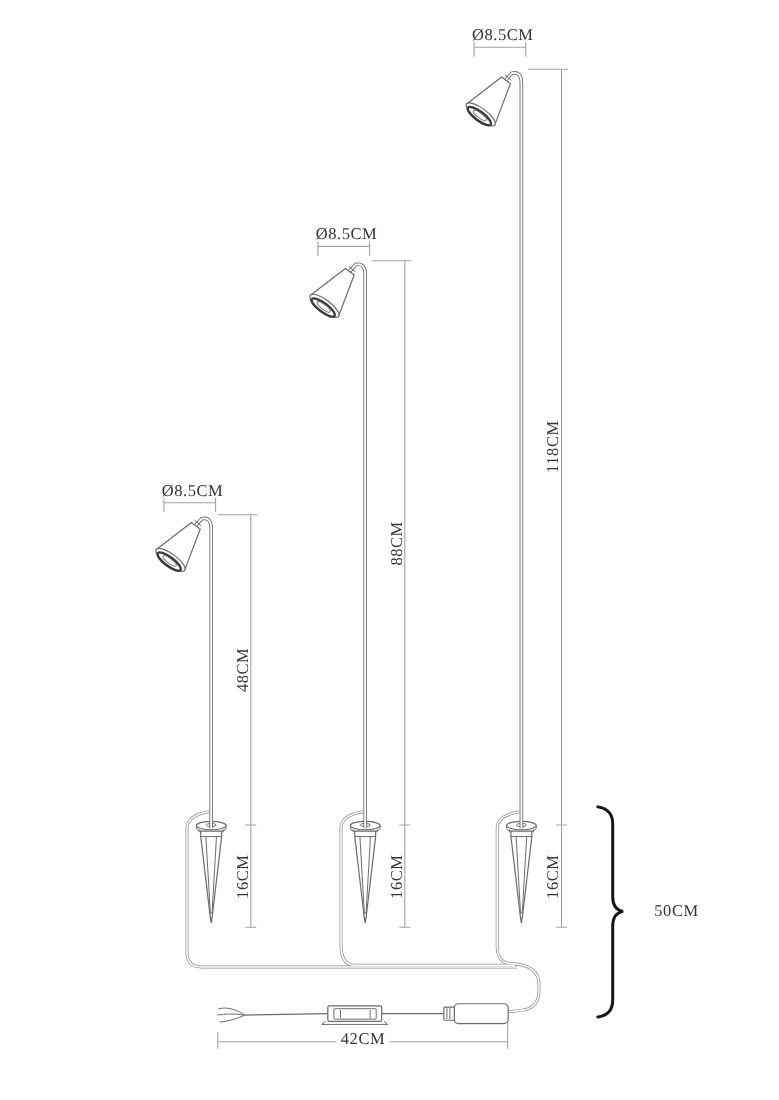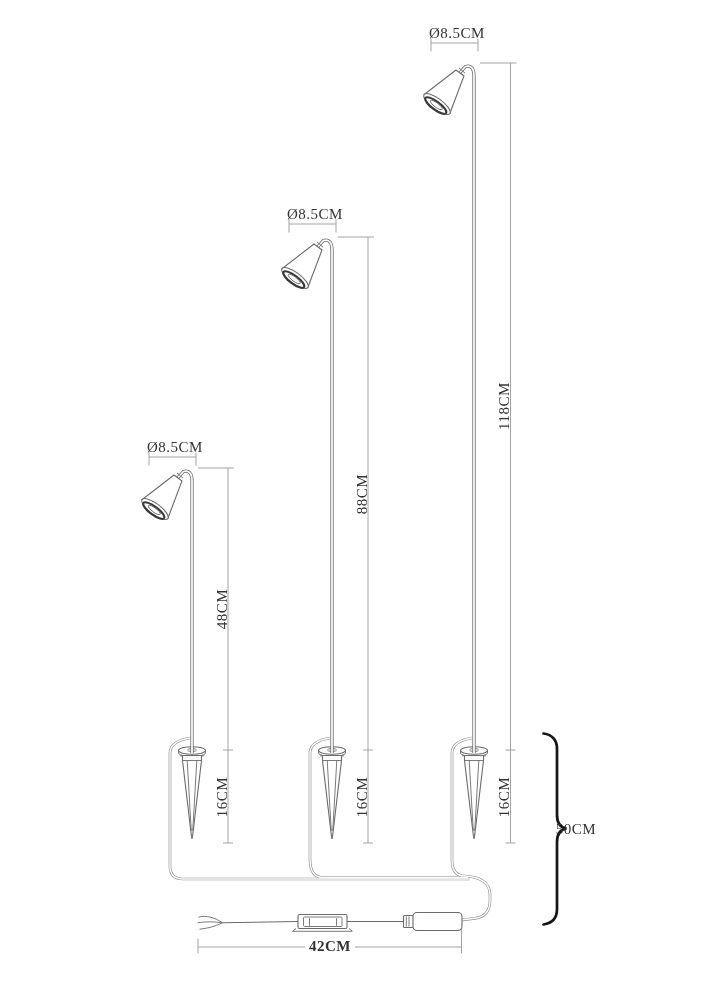--- a/index.html
+++ b/index.html
@@ -7,21 +7,21 @@
     position:relative;width:708px;height:1000px;background:var(--background,#fff);
     font-family:"Liberation Serif", serif;overflow:hidden;
   }
   .canvas svg{position:absolute;left:0;top:0;}
   .lbl{
     position:absolute;font-size:15px;color:var(--text,#333);
     letter-spacing:0.5px;white-space:nowrap;line-height:1;
     transform:translate(-50%,-50%);
   }
   .lbl.v{transform:translate(-50%,-50%) rotate(-90deg);}
-  .lbl.bg{background:var(--background,#fff);padding:0 4px;font-weight:bold;}
+  .lbl.bg{background:var(--background,#fff);padding:0 4px;}
   
   .dm{stroke:var(--dimension,#a3a3a3);stroke-width:1;fill:none}
   .cbk{stroke:var(--cable,#8f8f8f);stroke-width:2.7;fill:none}
   .cwt{stroke:var(--background,#fff);stroke-width:1.4;fill:none}
   .pbk{stroke:var(--outline,#6b6b6b);stroke-width:3.3;fill:none}
   .pwt{stroke:var(--background,#fff);stroke-width:1.7;fill:none}
   .shape{fill:var(--background,#fff);stroke:var(--outline,#6b6b6b);stroke-width:1.1}
   .ln{stroke:var(--outline,#6b6b6b);stroke-width:1.1;fill:none}
   .thin{stroke:var(--outline,#6b6b6b);stroke-width:0.9;fill:none}
   .rim{stroke:var(--accent,#3a3a3a);stroke-width:2.1;fill:none}
@@ -145,16 +145,16 @@
   <span class="lbl" style="left:457px;top:33px">Ø8.5CM</span>
 
   <span class="lbl v" style="left:221.5px;top:609px">48CM</span>
   <span class="lbl v" style="left:361.5px;top:494px">88CM</span>
   <span class="lbl v" style="left:504px;top:406px">118CM</span>
 
   <span class="lbl v" style="left:221.5px;top:797px">16CM</span>
   <span class="lbl v" style="left:361.5px;top:797px">16CM</span>
   <span class="lbl v" style="left:504px;top:797px">16CM</span>
 
-  <span class="lbl" style="left:576px;top:829px">50CM</span>
+  <span class="lbl" style="left:615px;top:829px">50CM</span>
   <span class="lbl bg" style="left:330px;top:946px">42CM</span>
 
 </div>
 
 </body></html>

